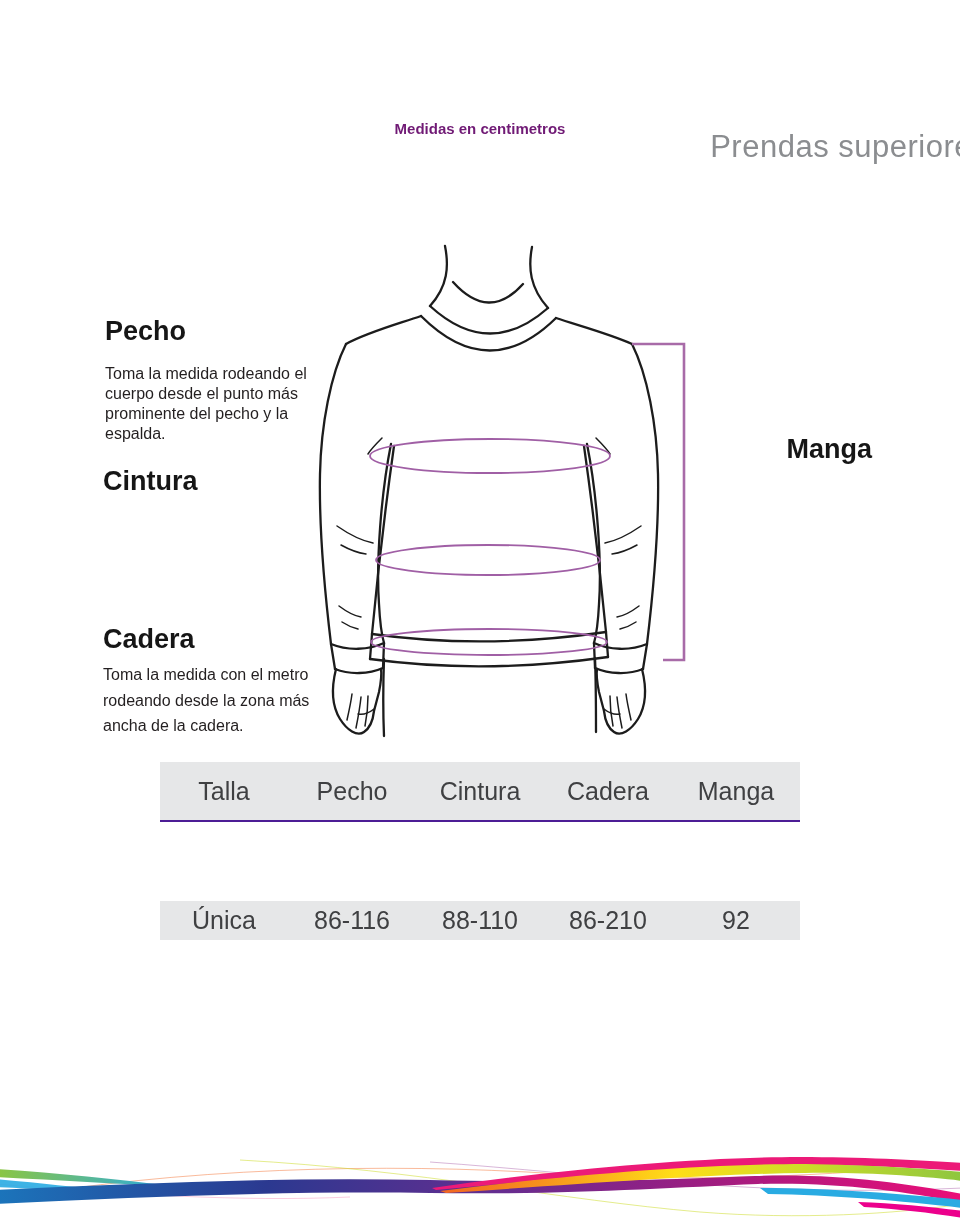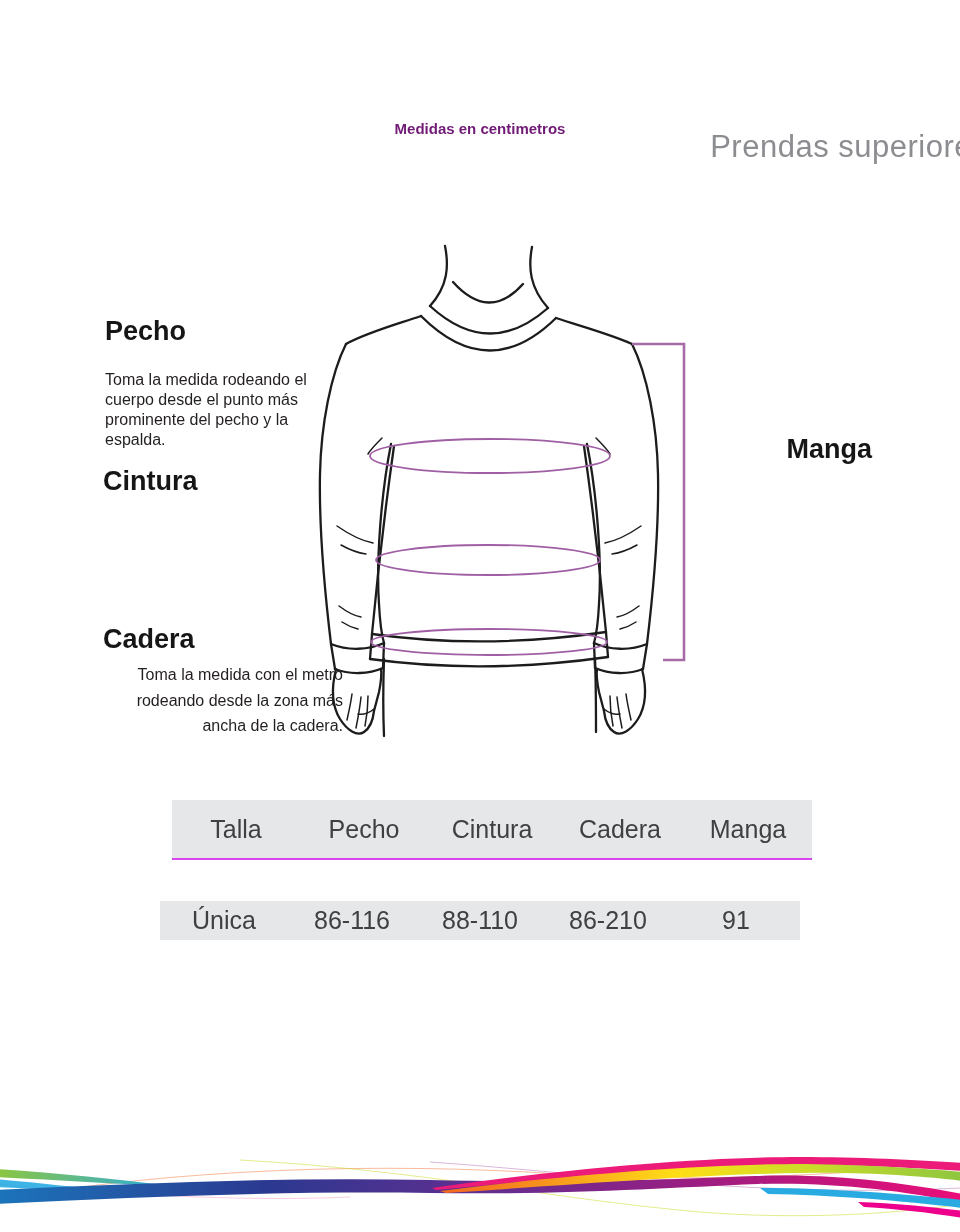--- a/index.html
+++ b/index.html
@@ -7,33 +7,33 @@
     position:relative;width:960px;height:1232px;background:#ffffff;
     font-family:"Liberation Sans",sans-serif;overflow:hidden;margin:0 auto;
   }
   .abs{position:absolute;}
   
   .title{top:54px;left:0;width:100%;text-align:center;font-size:43px;font-weight:700;color:#6d6e70;letter-spacing:-0.5px;}
   .subtitle{top:103px;left:0;width:100%;text-align:right;font-size:31px;font-weight:400;color:#8b8d90;letter-spacing:0.5px;padding-left:28px;}
   .units{top:120px;left:0;width:100%;text-align:center;font-size:15px;font-weight:700;color:#701a75;}
   
   .annot h3{margin:0;font-size:27px;font-weight:600;color:#161616;}
-  .annot p{margin:23px 0 0;font-size:16px;color:#231f20;line-height:1.25;}
+  .annot p{margin:17px 0 0;font-size:16px;color:#231f20;line-height:1.25;}
   .annot-pecho{left:105px;top:316px;width:235px;}
   .annot-cintura{left:103px;top:466px;width:155px;}
   .annot-cadera{left:103px;top:624px;width:240px;}
-  .annot-cadera p{line-height:1.6;margin-top:7px;text-align:right;}
+  .annot-cadera p{line-height:1.6;margin-top:7px;}
   .annot-manga{left:710px;top:434px;width:162px;text-align:right;}
   .annot-manga p{line-height:1.3;}
   
   .figure{left:290px;top:232px;}
   
   .tbl{left:160px;width:640px;display:grid;grid-template-columns:repeat(5,1fr);align-items:center;background:#e6e7e8;}
   .tbl span{text-align:center;font-size:25px;color:#3f4042;}
-  .tbl-head{top:800px;height:58px;border-bottom:2px solid #d946ef;margin-left:12px;}
+  .tbl-head{top:762px;height:58px;border-bottom:2px solid #4c1d95;}
   .tbl-row{top:901px;height:39px;}
   
   .wave{left:0;top:1142px;width:960px;height:90px;display:block;}
 </style>
 </head>
 <body>
 
 <div class="page">
 
   <h2 class="abs subtitle">Prendas superiores</h2>
@@ -129,21 +129,21 @@
     <span>Pecho</span>
     <span>Cintura</span>
     <span>Cadera</span>
     <span>Manga</span>
   </div>
   <div class="abs tbl tbl-row">
     <span>Única</span>
     <span>86-116</span>
     <span>88-110</span>
     <span>86-210</span>
-    <span>91</span>
+    <span>92</span>
   </div>
 
   <svg class="abs wave" viewBox="0 0 960 90" preserveAspectRatio="none" aria-hidden="true">
     <defs>
       <linearGradient id="gMain" x1="0" y1="0" x2="1" y2="0">
         <stop offset="0" stop-color="#1b75bb"></stop>
         <stop offset="0.28" stop-color="#2b3990"></stop>
         <stop offset="0.52" stop-color="#652d90"></stop>
         <stop offset="0.75" stop-color="#a21c80"></stop>
         <stop offset="1" stop-color="#ec0e78"></stop>

